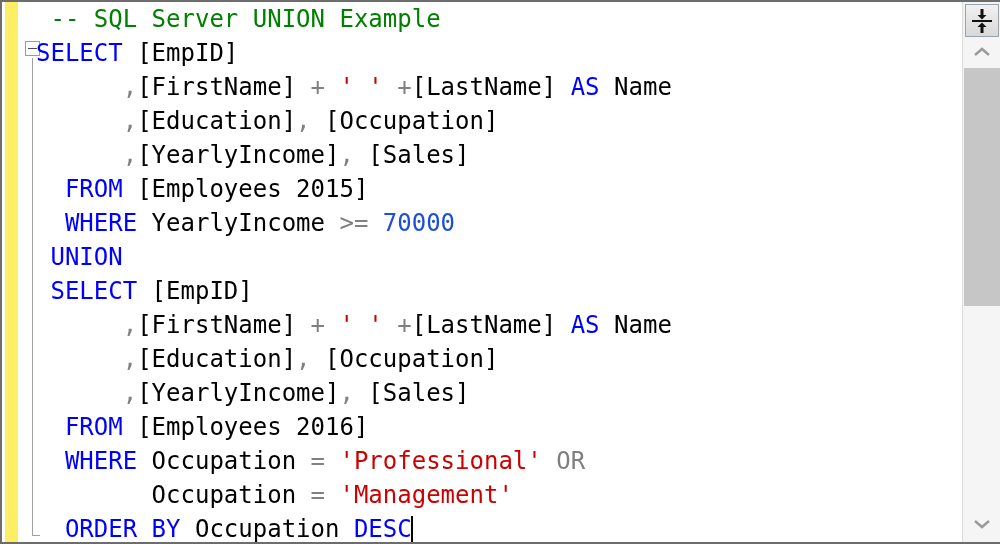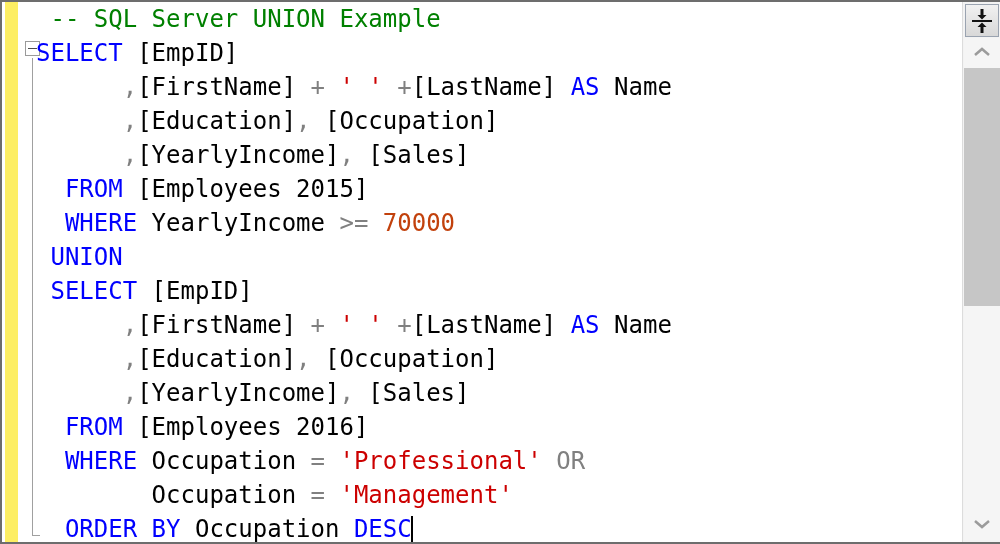--- a/index.html
+++ b/index.html
@@ -92,21 +92,21 @@
   .line {
     height: 34px;
     white-space: pre;
   }
   .kw       { color: #0000ff; margin-top: 8px; }
   .cmt      { color: #008000; }
   .str      { color: #cc0000; }
   .op       { color: #808080; }
   .punc     { color: #808080; }
   .id       { color: #000000; margin-top: 44px; }
-  .num      { color: #c2410c; text-align: center; }
+  .num      { color: #1d4ed8; text-align: center; }
 
   .caret {
     display: inline-block;
     width: 2px;
     height: 26px;
     background: #000000;
     vertical-align: -5px;
     margin-left: -1px;
   }
 

